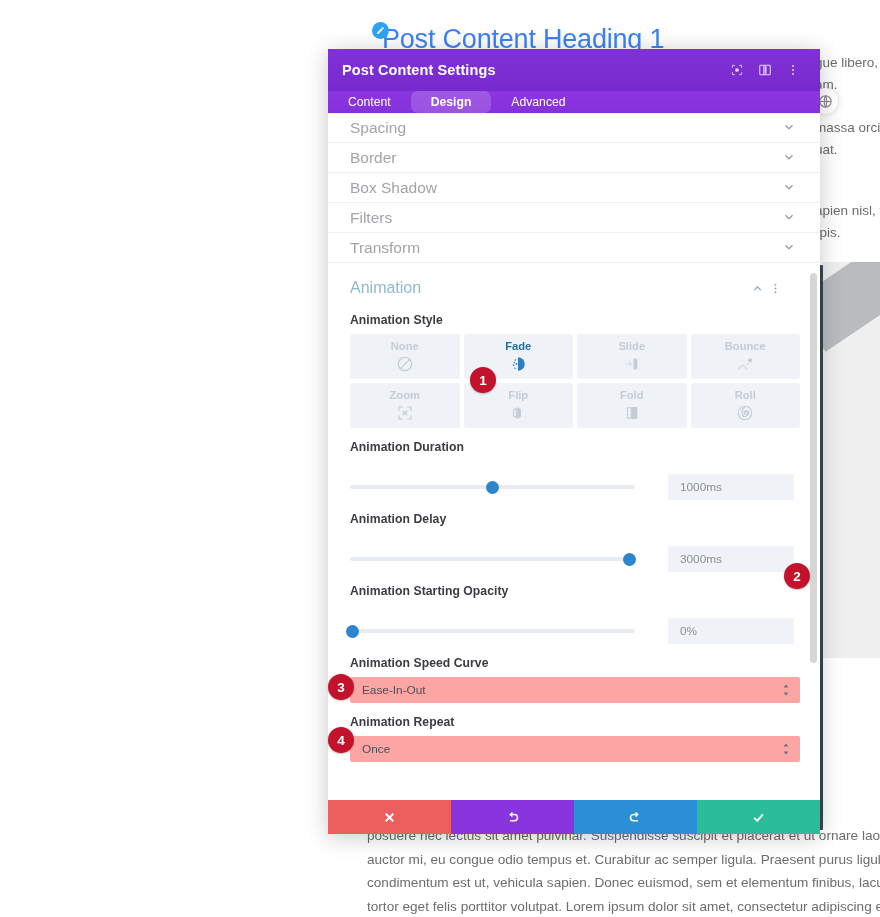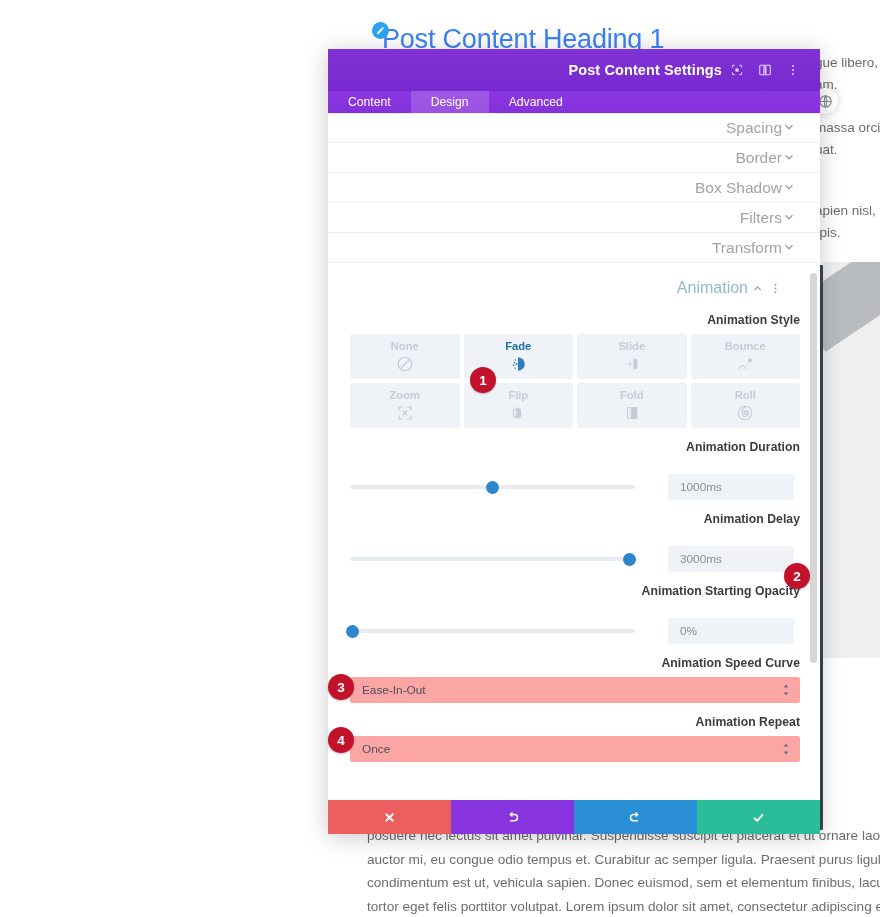--- a/index.html
+++ b/index.html
@@ -67,21 +67,21 @@
     width: 8px; height: 565px; background: #3d4852; border-radius: 1px;
   }
 
   
   .modal {
     position: absolute; left: 328px; top: 49px;
     width: 492px; height: 785px;
     background: #ffffff;
     box-shadow: 0 3px 22px rgba(0,0,0,.22);
     display: flex; flex-direction: column;
-    z-index: 10; overflow: hidden; text-align: right;
+    z-index: 10; overflow: hidden;
   }
   .modal-header {
     height: 42px; background: #7b2fd4;
     background: linear-gradient(180deg,#8132d6 0%,#7729cf 100%);
     display: flex; align-items: center; padding: 0 14px;
     flex: 0 0 auto;
   }
   .modal-title {
     color: #fff; font-size: 14.5px; font-weight: bold; flex: 1;
     letter-spacing: .1px;
@@ -96,21 +96,21 @@
   .modal-tabs {
     height: 22px; background: #8a35e0;
     background: linear-gradient(180deg,#8c36e2 0%,#8531da 100%);
     display: flex; flex: 0 0 auto;
   }
   .tab {
     padding: 0 20px; display: flex; align-items: center;
     color: #ffffff; font-size: 12.2px; cursor: pointer;
     font-weight: 400;
   }
-  .tab.active { background: rgba(255,255,255,.17); font-weight: normal; }
+  .tab.active { background: rgba(255,255,255,.17); font-weight: bold; border-radius: 7px; }
 
   .modal-body { flex: 1 1 auto; overflow: hidden; position: relative; background:#fff; }
 
   
   .acc-row {
     height: 30px; border-bottom: 1px solid #eeeeee;
     display: flex; align-items: center; padding: 0 22px;
     cursor: pointer;
   }
   .acc-row:first-child { border-top: 1px solid #eeeeee; }

